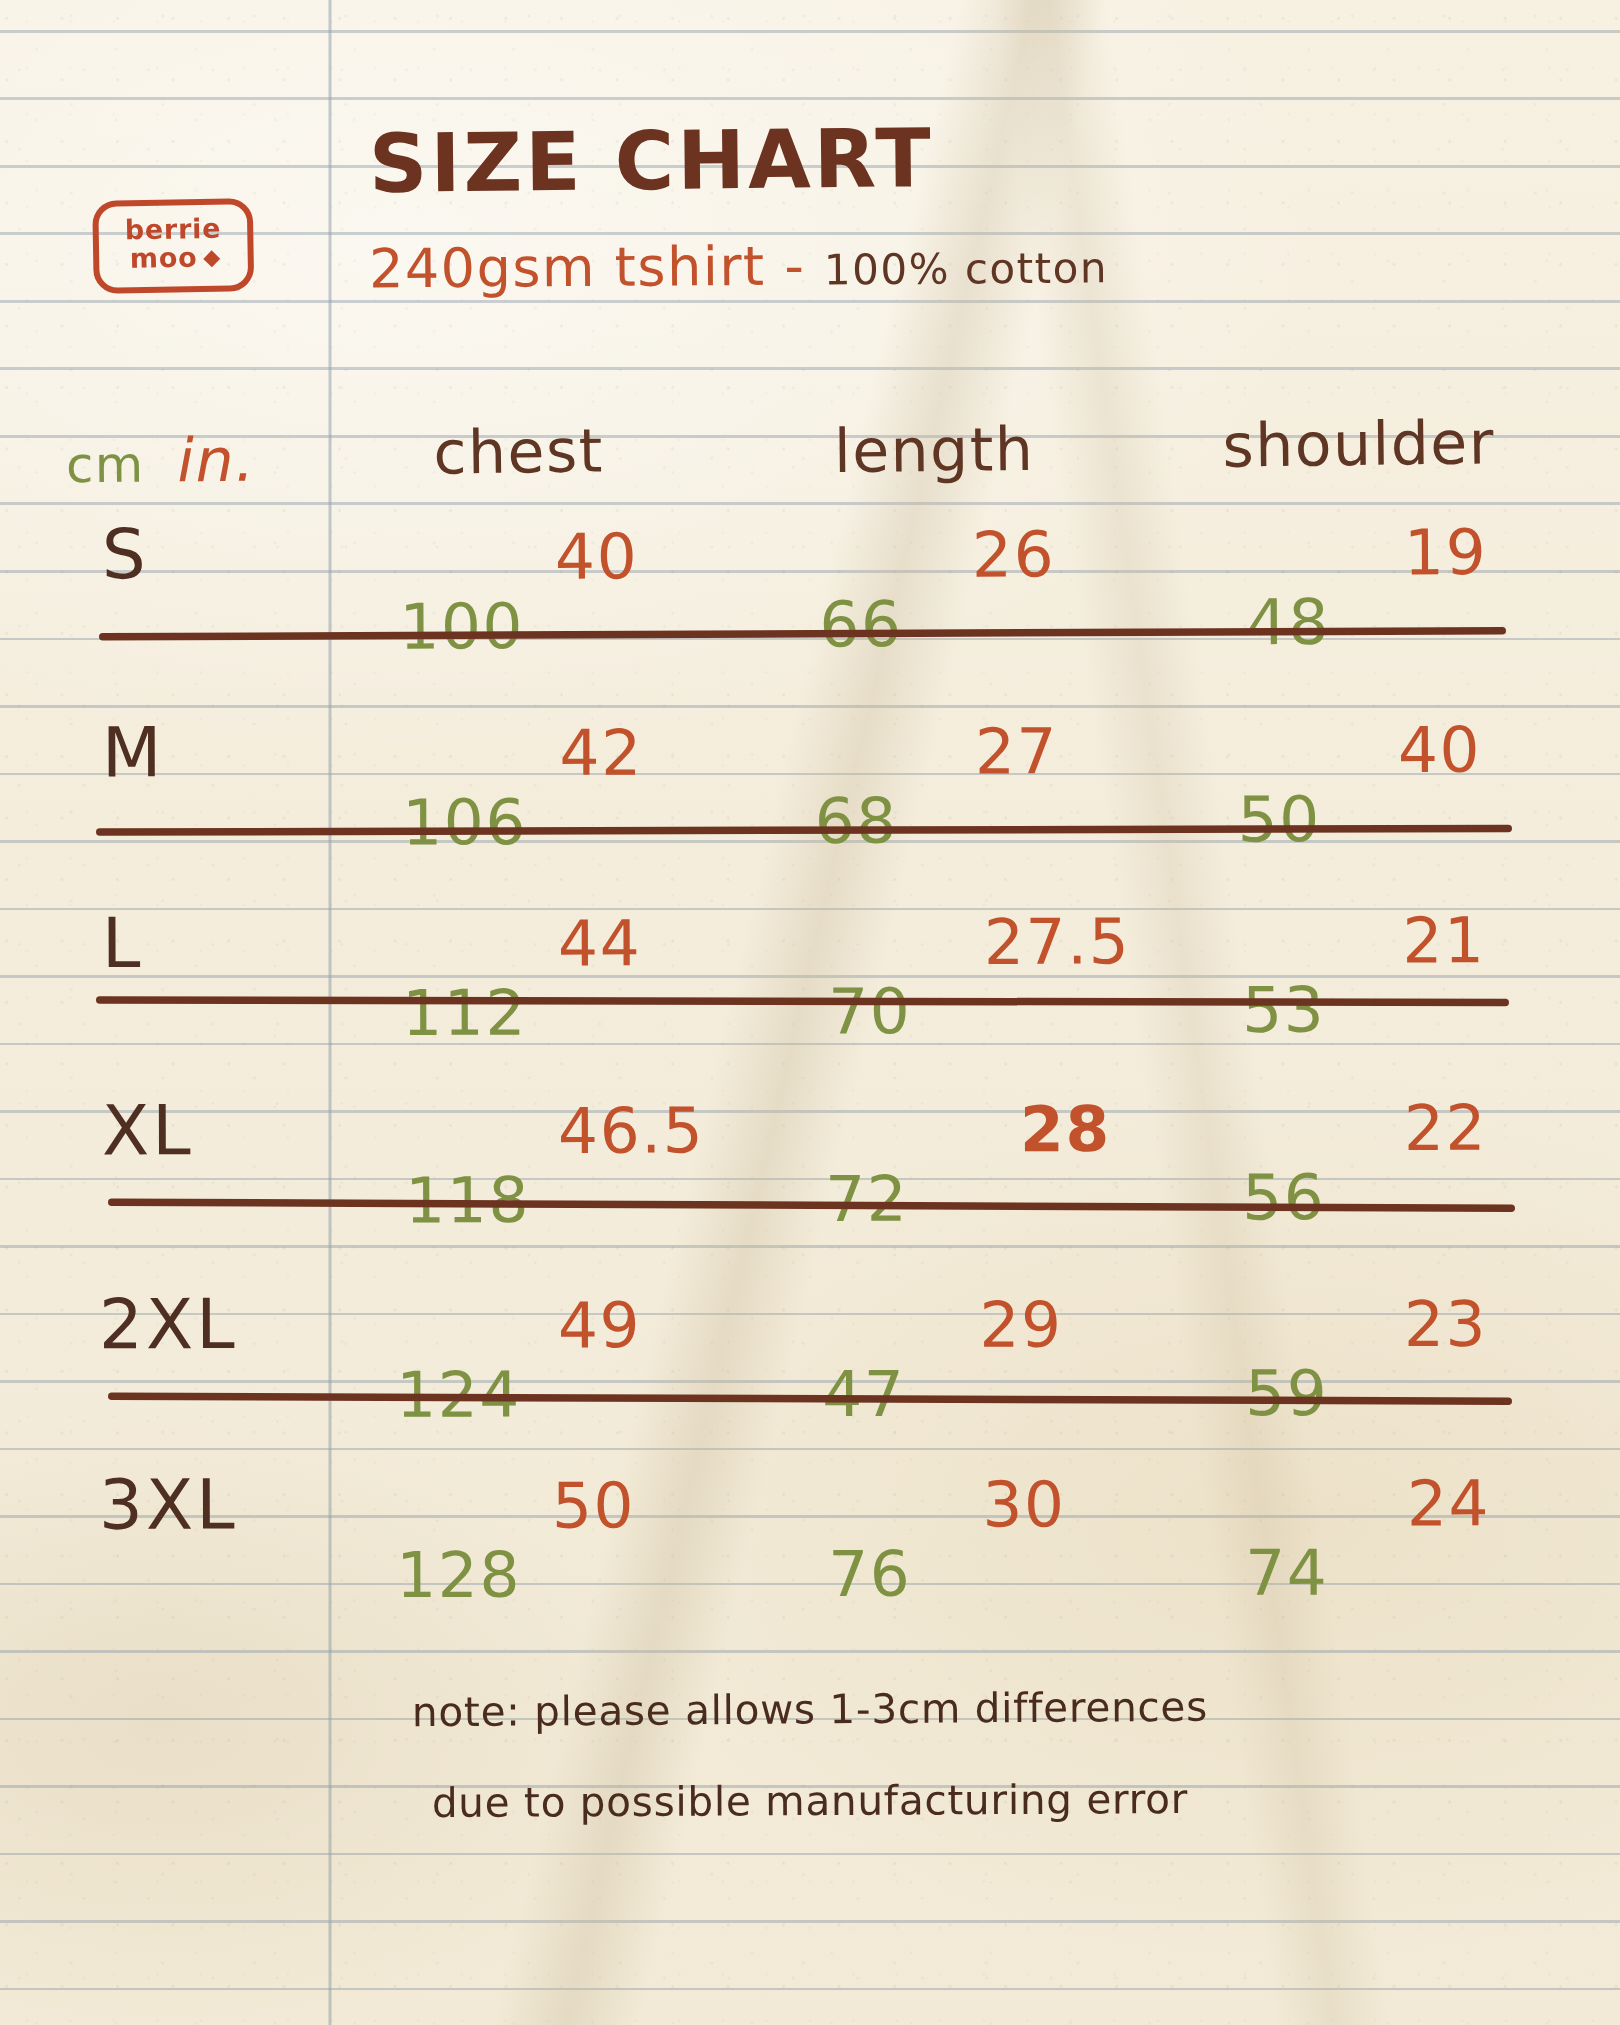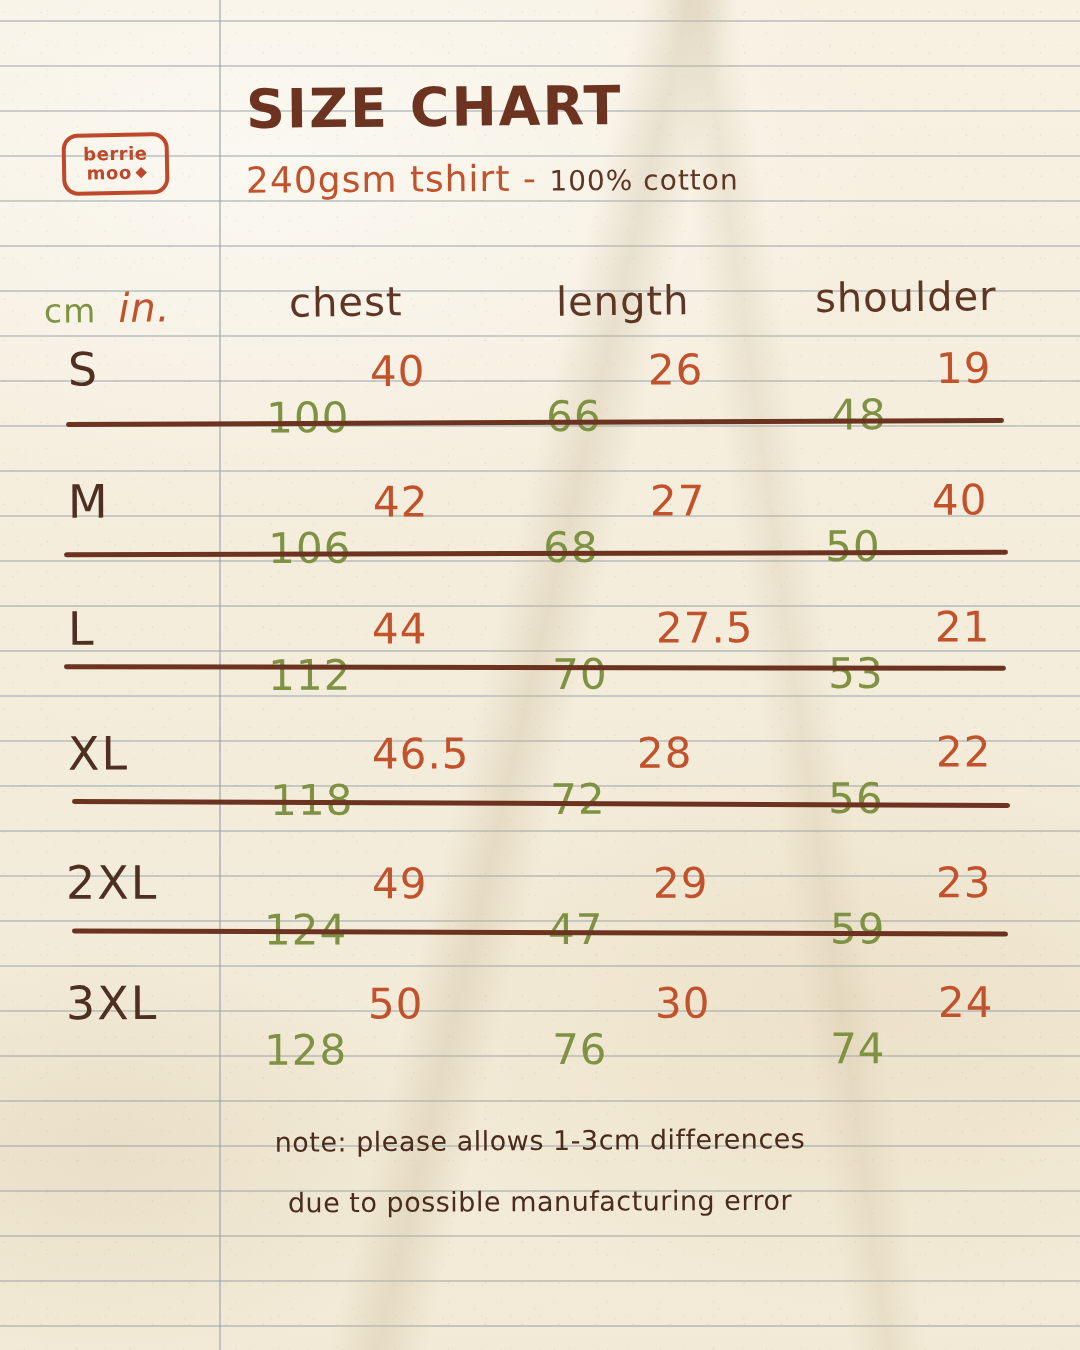--- a/index.html
+++ b/index.html
@@ -271,21 +271,21 @@
       <span class="cell cm-val" style="left:828px;">53</span>
       <span class="cell in-val" style="left:935px;">21</span>
     </div>
     <div class="sep" style="left:64px; top:665px; width:942px; transform:rotate(0.1deg);"></div>
 
     <div class="row" style="top:725px; transform:rotate(-0.2deg);">
       <span class="sizelabel">XL</span>
       <span class="cell cm-val" style="left:270px;">118</span>
       <span class="cell in-val" style="left:372px;">46.5</span>
       <span class="cell cm-val" style="left:550px;">72</span>
-      <span class="cell in-val" style="left:637px;">28</span>
+      <span class="cell in-val" style="left:680px;font-weight:bold;">28</span>
       <span class="cell cm-val" style="left:828px;">56</span>
       <span class="cell in-val" style="left:936px;">22</span>
     </div>
     <div class="sep" style="left:72px; top:801px; width:938px; transform:rotate(0.25deg);"></div>
 
     <div class="row" style="top:855px; transform:rotate(-0.1deg);">
       <span class="sizelabel" style="left:66px;">2XL</span>
       <span class="cell cm-val" style="left:264px;">124</span>
       <span class="cell in-val" style="left:372px;">49</span>
       <span class="cell cm-val" style="left:548px;">47</span>

